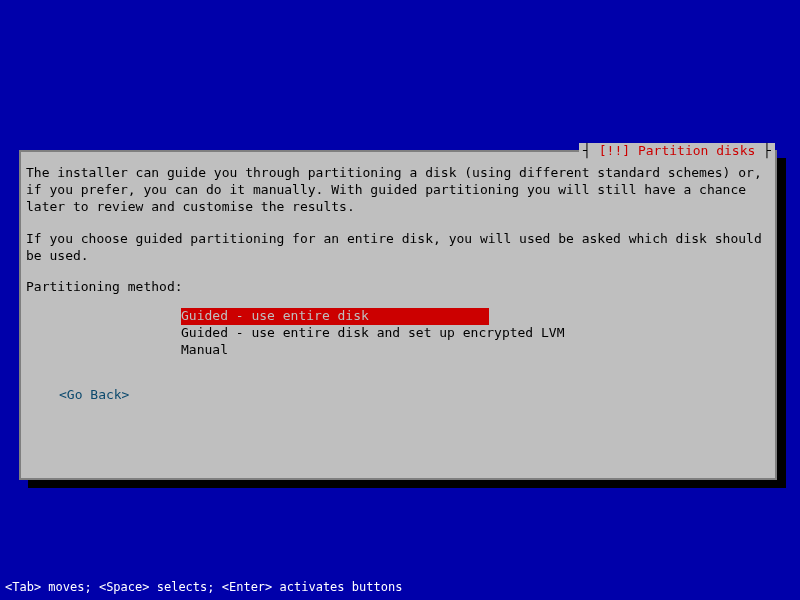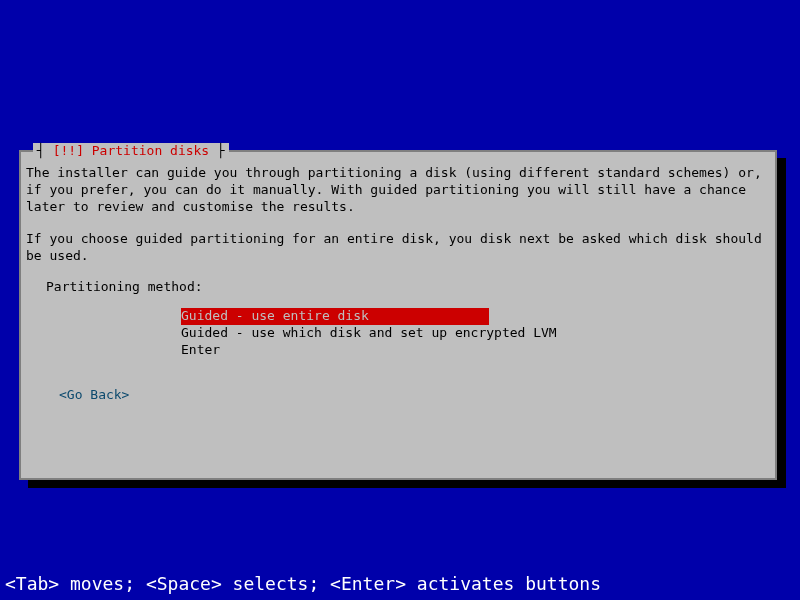--- a/index.html
+++ b/index.html
@@ -28,23 +28,23 @@
       height: 330px;
       background: #bfbfbf;
       border: 2px solid #7f7f7f;
     }
     .dialog-inner {
       padding: 13px 5px;
     }
     .title-row {
       position: absolute;
       top: -9px;
-      left: 12px;
+      left: 0;
       right: 0;
-      text-align: left;
+      text-align: right;
     }
     .title-wrap {
       display: inline-block;
       background: #bfbfbf;
       padding: 0 4px;
     }
     .title-bar {
       color: #000000;
     }
     .title-text {
@@ -53,21 +53,20 @@
     .body-text {
       color: #000000;
       line-height: 1.3;
       white-space: pre-wrap;
     }
     .para {
       margin-bottom: 15px;
     }
     .prompt {
       margin-bottom: 12px;
-      margin-left: 20px;
     }
     .options {
       margin-left: 155px;
     }
     .option {
       cursor: pointer;
       color: #000000;
       line-height: 1.3;
       white-space: pre;
     }
@@ -82,40 +81,40 @@
       margin-top: 28px;
       margin-left: 33px;
       color: #0c4a6e;
       cursor: pointer;
     }
     .footer {
       position: absolute;
       bottom: 6px;
       left: 5px;
       color: #ffffff;
-      font-size: 18px;
+      font-size: 12px;
     }
   </style>
 </head>
 <body>
 
 <div class="dialog-shadow"></div>
 
 <div class="dialog">
   <div class="title-row">
     <span class="title-wrap">
       <span class="title-bar">┤ </span><span class="title-text">[!!]</span><span class="title-text"> Partition disks</span><span class="title-bar"> ├</span>
     </span>
   </div>
   <div class="dialog-inner">
     <div class="body-text para">The installer can guide you through partitioning a disk (using different standard schemes) or, if you prefer, you can do it manually. With guided partitioning you will still have a chance later to review and customise the results.</div>
-    <div class="body-text para">If you choose guided partitioning for an entire disk, you disk next be asked which disk should be used.</div>
+    <div class="body-text para">If you choose guided partitioning for an entire disk, you will used be asked which disk should be used.</div>
     <div class="body-text prompt">Partitioning method:</div>
     <div class="options">
       <div><span class="option selected">Guided - use entire disk</span></div>
-      <div><span class="option">Guided - use which disk and set up encrypted LVM</span></div>
-      <div><span class="option">Enter</span></div>
+      <div><span class="option">Guided - use entire disk and set up encrypted LVM</span></div>
+      <div><span class="option">Manual</span></div>
     </div>
     <div class="go-back">&lt;Go Back&gt;</div>
   </div>
 </div>
 
 <div class="footer">&lt;Tab&gt; moves; &lt;Space&gt; selects; &lt;Enter&gt; activates buttons</div>
 
 </body></html>

